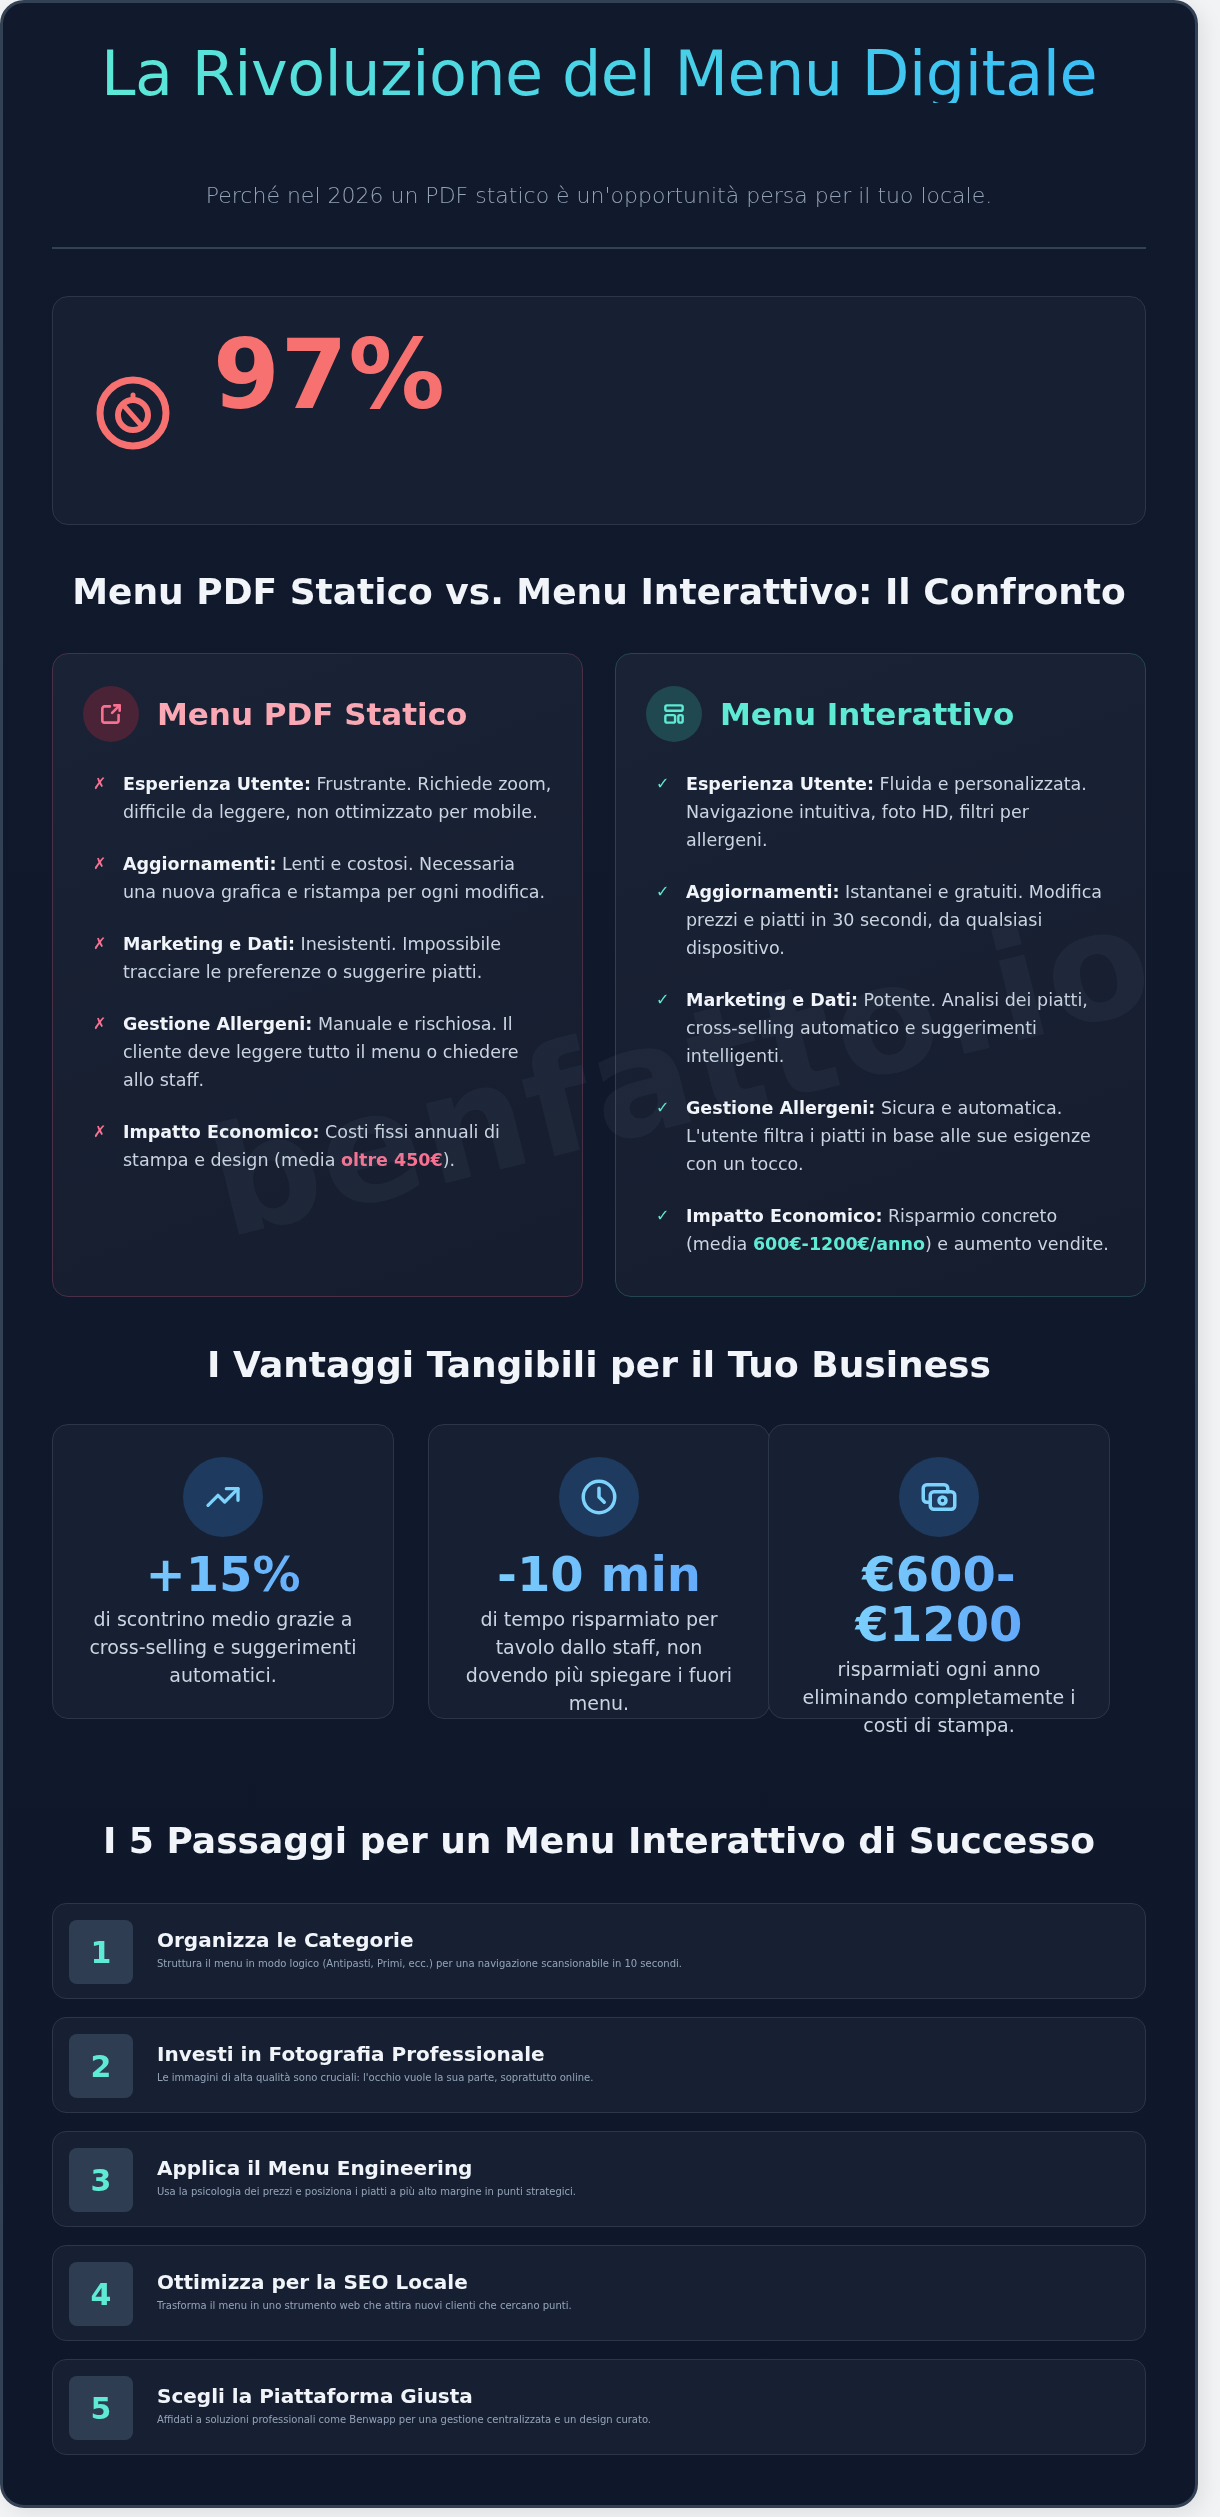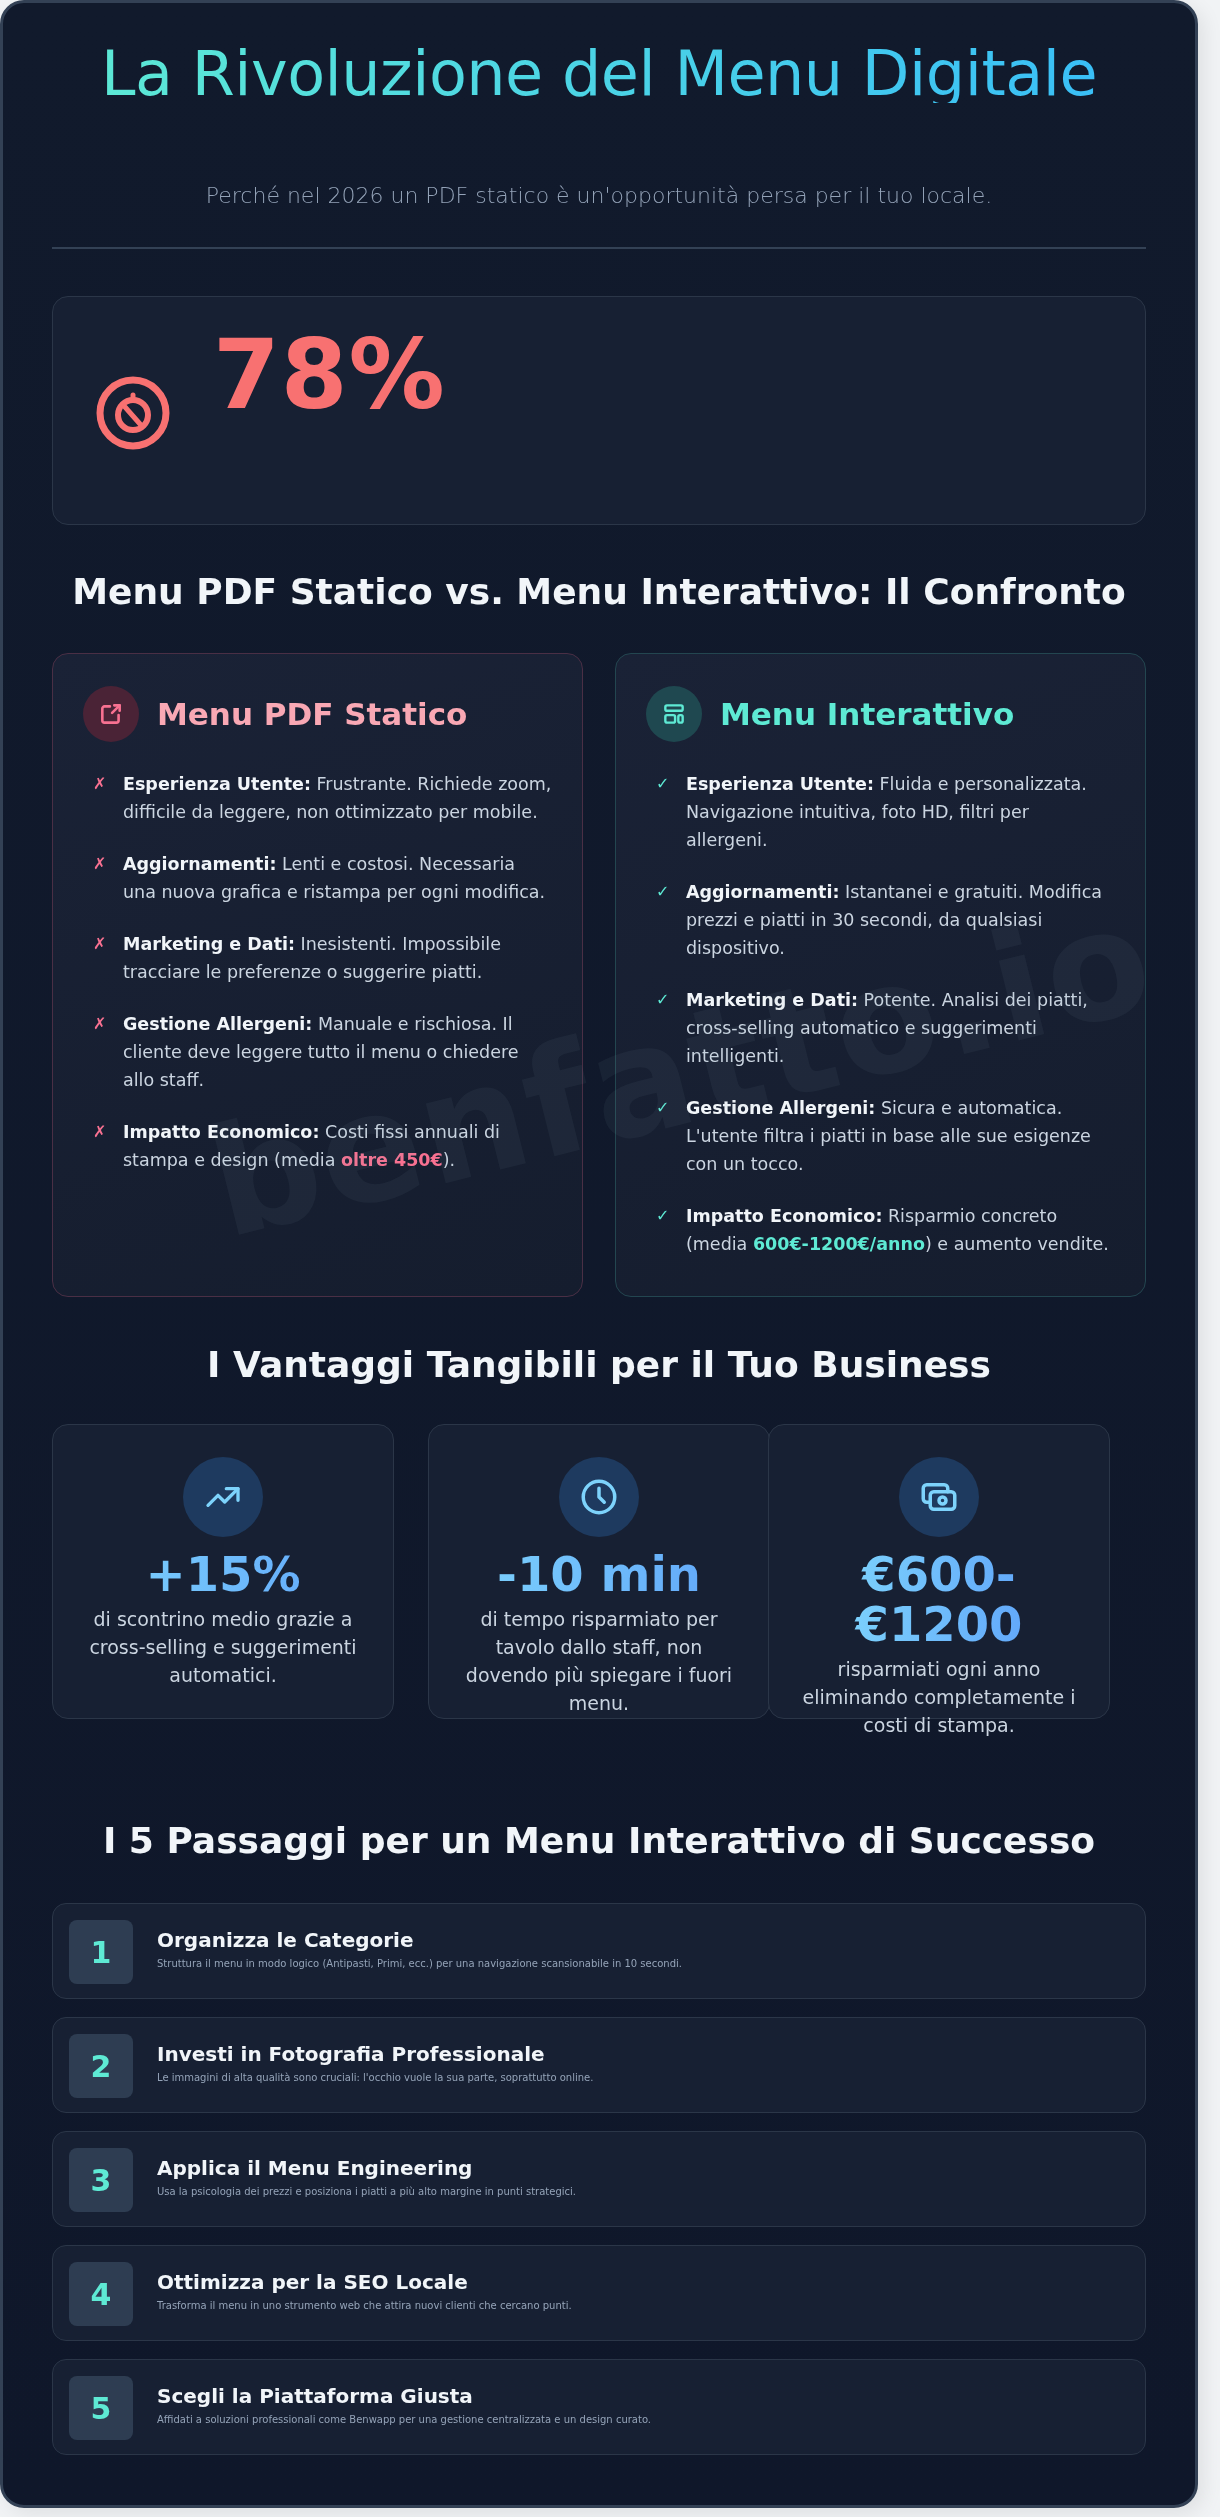--- a/index.html
+++ b/index.html
@@ -118,21 +118,21 @@
     <p class="subtitle">Perché nel 2026 un PDF statico è un'opportunità persa per il tuo locale.</p>
     <div class="divider"></div>
 
     <div class="stat-box">
       <svg class="stat-icon" viewBox="0 0 80 80" fill="none" stroke="#f87171" stroke-width="7">
         <circle cx="40" cy="40" r="33"></circle>
         <circle cx="40" cy="42" r="15" stroke-width="6"></circle>
         <line x1="40" y1="22" x2="40" y2="27" stroke-width="5" stroke-linecap="round"></line>
         <line x1="32" y1="34" x2="47" y2="51" stroke-width="5" stroke-linecap="round"></line>
       </svg>
-      <div class="stat-value">78%</div>
+      <div class="stat-value">97%</div>
     </div>
 
     <h2 class="h2" style="top:567px;">Menu PDF Statico vs. Menu Interattivo: Il Confronto</h2>
 
     <div class="compare-card bad">
       <div class="card-head">
         <div class="card-icon">
           <svg width="26" height="26" viewBox="0 0 24 24" fill="none" stroke="#f87191" stroke-width="2.4" stroke-linecap="round" stroke-linejoin="round">
             <path d="M11 5H6a2 2 0 0 0-2 2v11a2 2 0 0 0 2 2h11a2 2 0 0 0 2-2v-5"></path>
             <path d="M13 11L20 4"></path>

